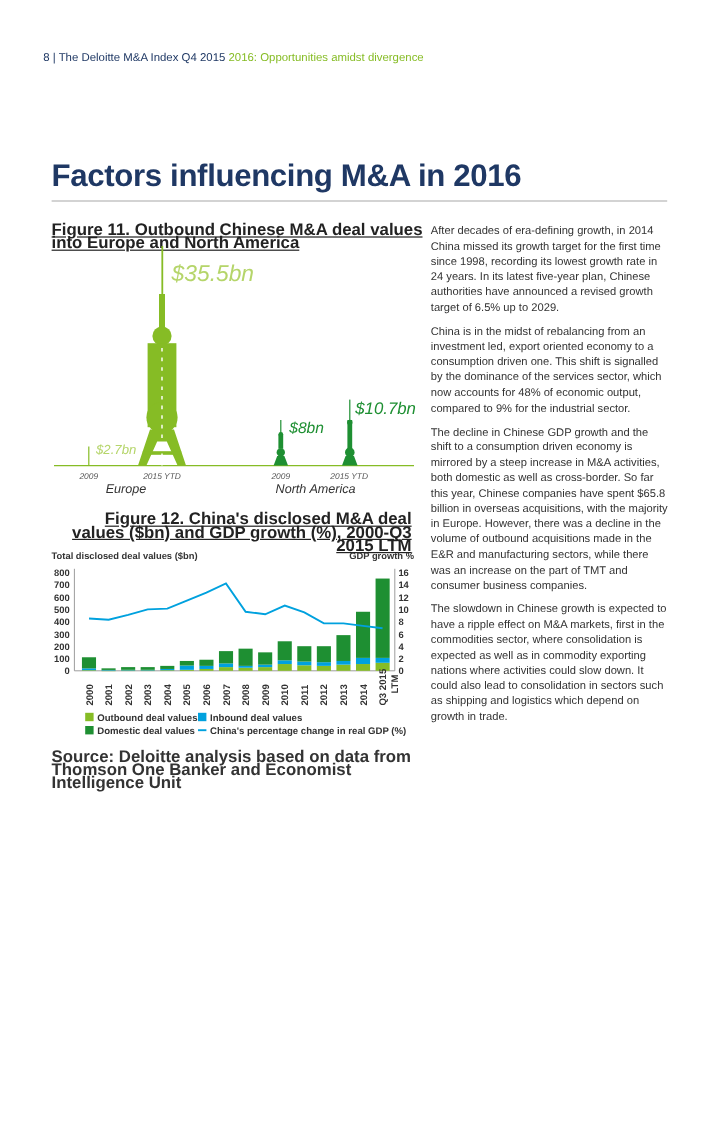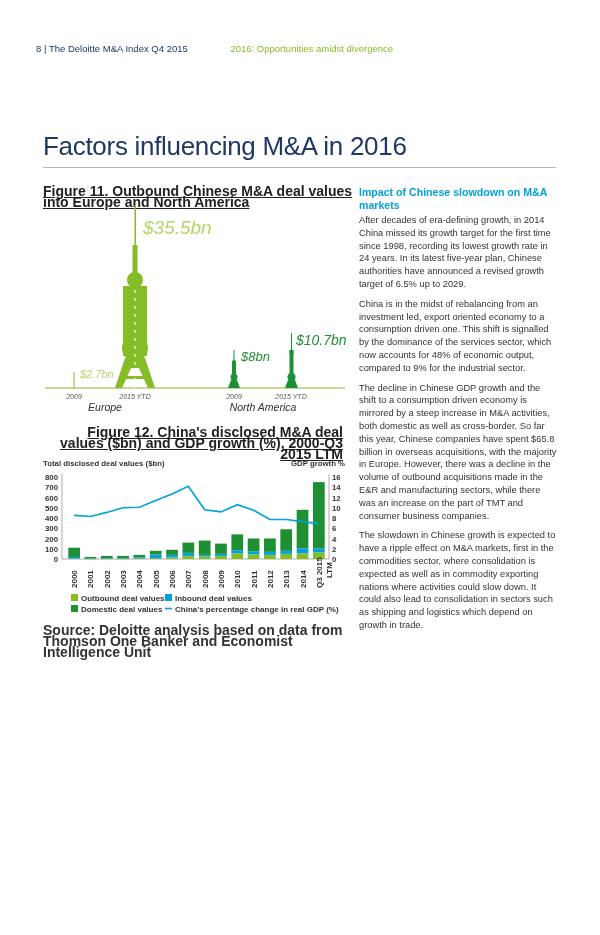--- a/index.html
+++ b/index.html
@@ -1,20 +1,20 @@
 <!DOCTYPE html>
 <html><head>
 <meta charset="utf-8">
 <style>
   html, body { margin: 0; padding: 0; background: #ffffff; }
   body { width: 600px; height: 935px; position: relative; overflow: hidden; font-family: "Liberation Sans", sans-serif; color: #333; }
   .header { position: absolute; left: 36px; top: 43px; font-size: 9.5px; color: #1f3864; white-space: nowrap; }
   .header .sep { color: #1f3864; }
-  .header .sub { color: #86bc25; margin-left: 40px; }
-  .title { position: absolute; left: 43px; top: 131px; font-size: 26px; color: #1f3864; font-weight: normal; letter-spacing: -0.3px; }
+  .header .sub { color: #86bc25; }
+  .title { position: absolute; left: 43px; top: 131px; font-size: 26px; color: #1f3864; font-weight: bold; letter-spacing: -0.3px; }
   .rule { position: absolute; left: 43px; top: 167px; width: 513px; height: 1px; background: #b7b7b7; }
   .fig-cap { position: absolute; left: 43px; font-size: 14px; font-weight: bold; color: #222; line-height: 11px; text-decoration: underline; }
   .fig11-cap { top: 186px; width: 310px; }
   .fig12-cap { top: 427px; width: 300px; text-align: right; }
   .source { position: absolute; left: 43px; top: 625px; width: 300px; font-size: 14px; font-weight: bold; color: #333; line-height: 11px; }
   svg text { font-family: "Liberation Sans", sans-serif; }
   .right { position: absolute; left: 359px; top: 186px; width: 200px; }
   .right h2 { margin: 0 0 2px 0; font-size: 10.6px; line-height: 13px; color: #00a1de; font-weight: bold; }
   .right p { margin: 0 0 7px 0; font-size: 9.3px; line-height: 12.8px; color: #333; }
 </style>
@@ -194,18 +194,17 @@
     <rect x="71" y="605" width="7" height="7" fill="#1e8f32"></rect>
     <text x="81" y="612" font-size="8" font-weight="bold" fill="#333">Domestic deal values</text>
     <line x1="165" y1="608.5" x2="172" y2="608.5" stroke="#00a1de" stroke-width="1.6"></line>
     <text x="175" y="612" font-size="8" font-weight="bold" fill="#333">China's percentage change in real GDP (%)</text>
   </g>
 </svg>
 
 <div class="source">Source: Deloitte analysis based on data from Thomson One Banker and Economist Intelligence Unit</div>
 
 <div class="right">
-  <h2>Impact of Chinese slowdown on M&amp;A markets</h2>
   <p>After decades of era-defining growth, in 2014 China missed its growth target for the first time since 1998, recording its lowest growth rate in 24 years. In its latest five-year plan, Chinese authorities have announced a revised growth target of 6.5% up to 2029.</p>
   <p>China is in the midst of rebalancing from an investment led, export oriented economy to a consumption driven one. This shift is signalled by the dominance of the services sector, which now accounts for 48% of economic output, compared to 9% for the industrial sector.</p>
   <p>The decline in Chinese GDP growth and the shift to a consumption driven economy is mirrored by a steep increase in M&amp;A activities, both domestic as well as cross-border. So far this year, Chinese companies have spent $65.8 billion in overseas acquisitions, with the majority in Europe. However, there was a decline in the volume of outbound acquisitions made in the E&amp;R and manufacturing sectors, while there was an increase on the part of TMT and consumer business companies.</p>
   <p>The slowdown in Chinese growth is expected to have a ripple effect on M&amp;A markets, first in the commodities sector, where consolidation is expected as well as in commodity exporting nations where activities could slow down. It could also lead to consolidation in sectors such as shipping and logistics which depend on growth in trade.</p>
 </div>
 
 </body></html>

